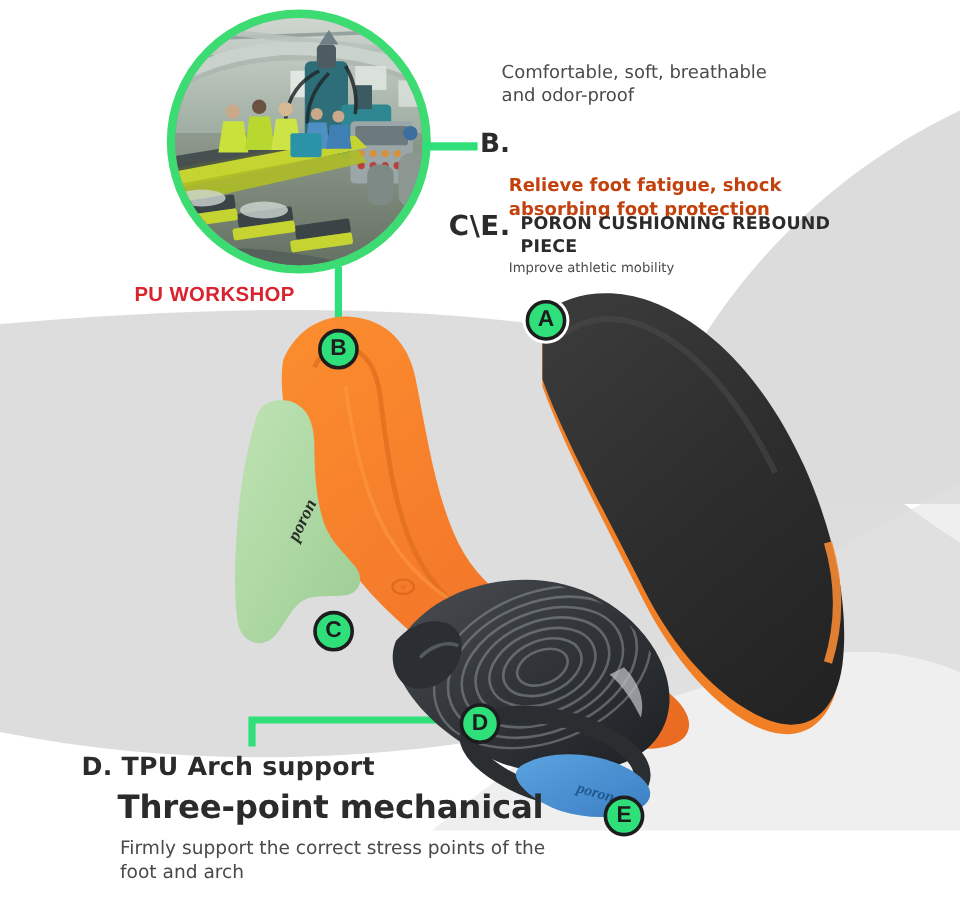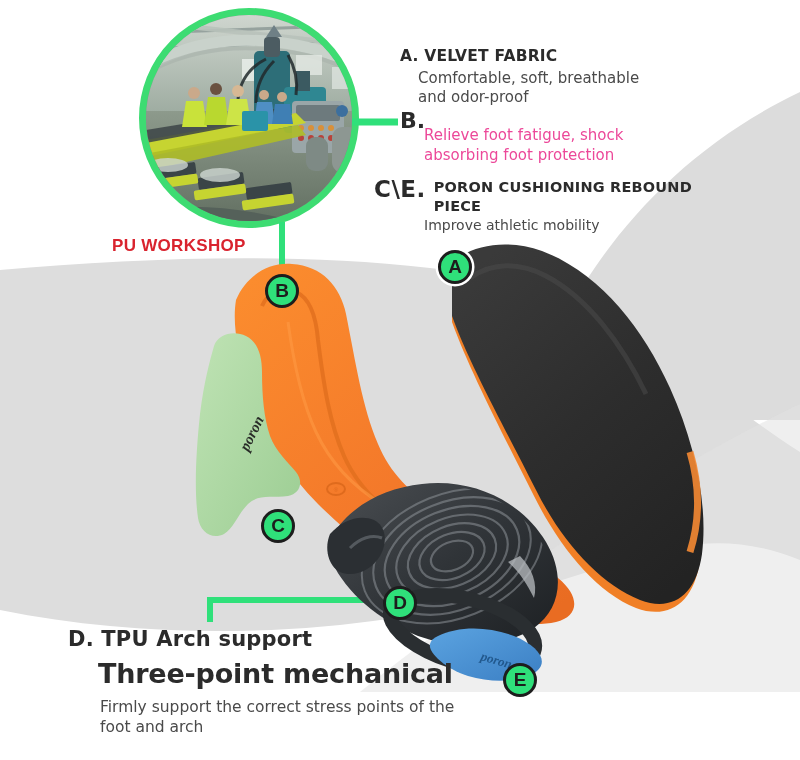--- a/index.html
+++ b/index.html
@@ -20,26 +20,26 @@
   .c-letter{font-weight:bold;color:#2b2b2b;}
   .c-body{color:#4a4a4a;line-height:1.28;}
 
   #callout-a{left:400px;top:47px;}
   #callout-a .c-head{font-size:15.5px;}
   #callout-a .c-body{font-size:15px;margin:4px 16px 0 18px;}
 
   #callout-b{left:400px;top:110px;display:flex;align-items:baseline;}
   #callout-b .c-letter{font-size:22px;line-height:1;}
   #callout-b .c-head{font-size:14.5px;}
-  #callout-b-body{position:absolute;left:424px;top:126px;font-size:15px;color:#ec4899;line-height:1.3;}
+  #callout-b-body{position:absolute;left:424px;top:145px;font-size:15px;color:#c2410c;line-height:1.3;font-weight:bold;}
 
   #callout-ce{left:374px;top:178px;display:flex;align-items:flex-start;}
   #callout-ce .c-letter{font-size:23px;line-height:1;letter-spacing:.5px;}
   #callout-ce .c-head{font-size:14.5px;max-width:262px;white-space:normal;line-height:1.28;margin-left:8px;}
-  #callout-ce-body{position:absolute;left:424px;top:217px;font-size:14px;color:#4a4a4a;}
+  #callout-ce-body{position:absolute;left:424px;top:217px;font-size:11px;color:#4a4a4a;}
 
   #callout-d{left:68px;top:627px;}
   #callout-d .c-head{font-size:21px;color:#2b2b2b;}
   #callout-d .c-title{
     font-size:27px;font-weight:bold;color:#2b2b2b;line-height:1.12;
     margin:8px 0 0 30px;letter-spacing:-.2px;max-width:380px;
   }
   #callout-d .c-body{font-size:15.5px;margin:9px 0 0 32px;max-width:400px;}
 
   
@@ -323,24 +323,20 @@
     </g>
   </svg>
 
   <div class="badge ringed" id="badge-a">A</div>
   <div class="badge" id="badge-b">B</div>
   <div class="badge" id="badge-c">C</div>
   <div class="badge" id="badge-d">D</div>
   <div class="badge" id="badge-e">E</div>
 
   <div class="callout" id="callout-a">
-    <div class="c-head">
-      <span>A.</span>
-      <span>VELVET FABRIC</span>
-    </div>
     <div class="c-body">
       <div>Comfortable, soft, breathable</div>
       <div>and odor-proof</div>
     </div>
   </div>
 
   <div class="callout" id="callout-b">
     <span class="c-letter">B.</span>
   </div>
   <div id="callout-b-body">

